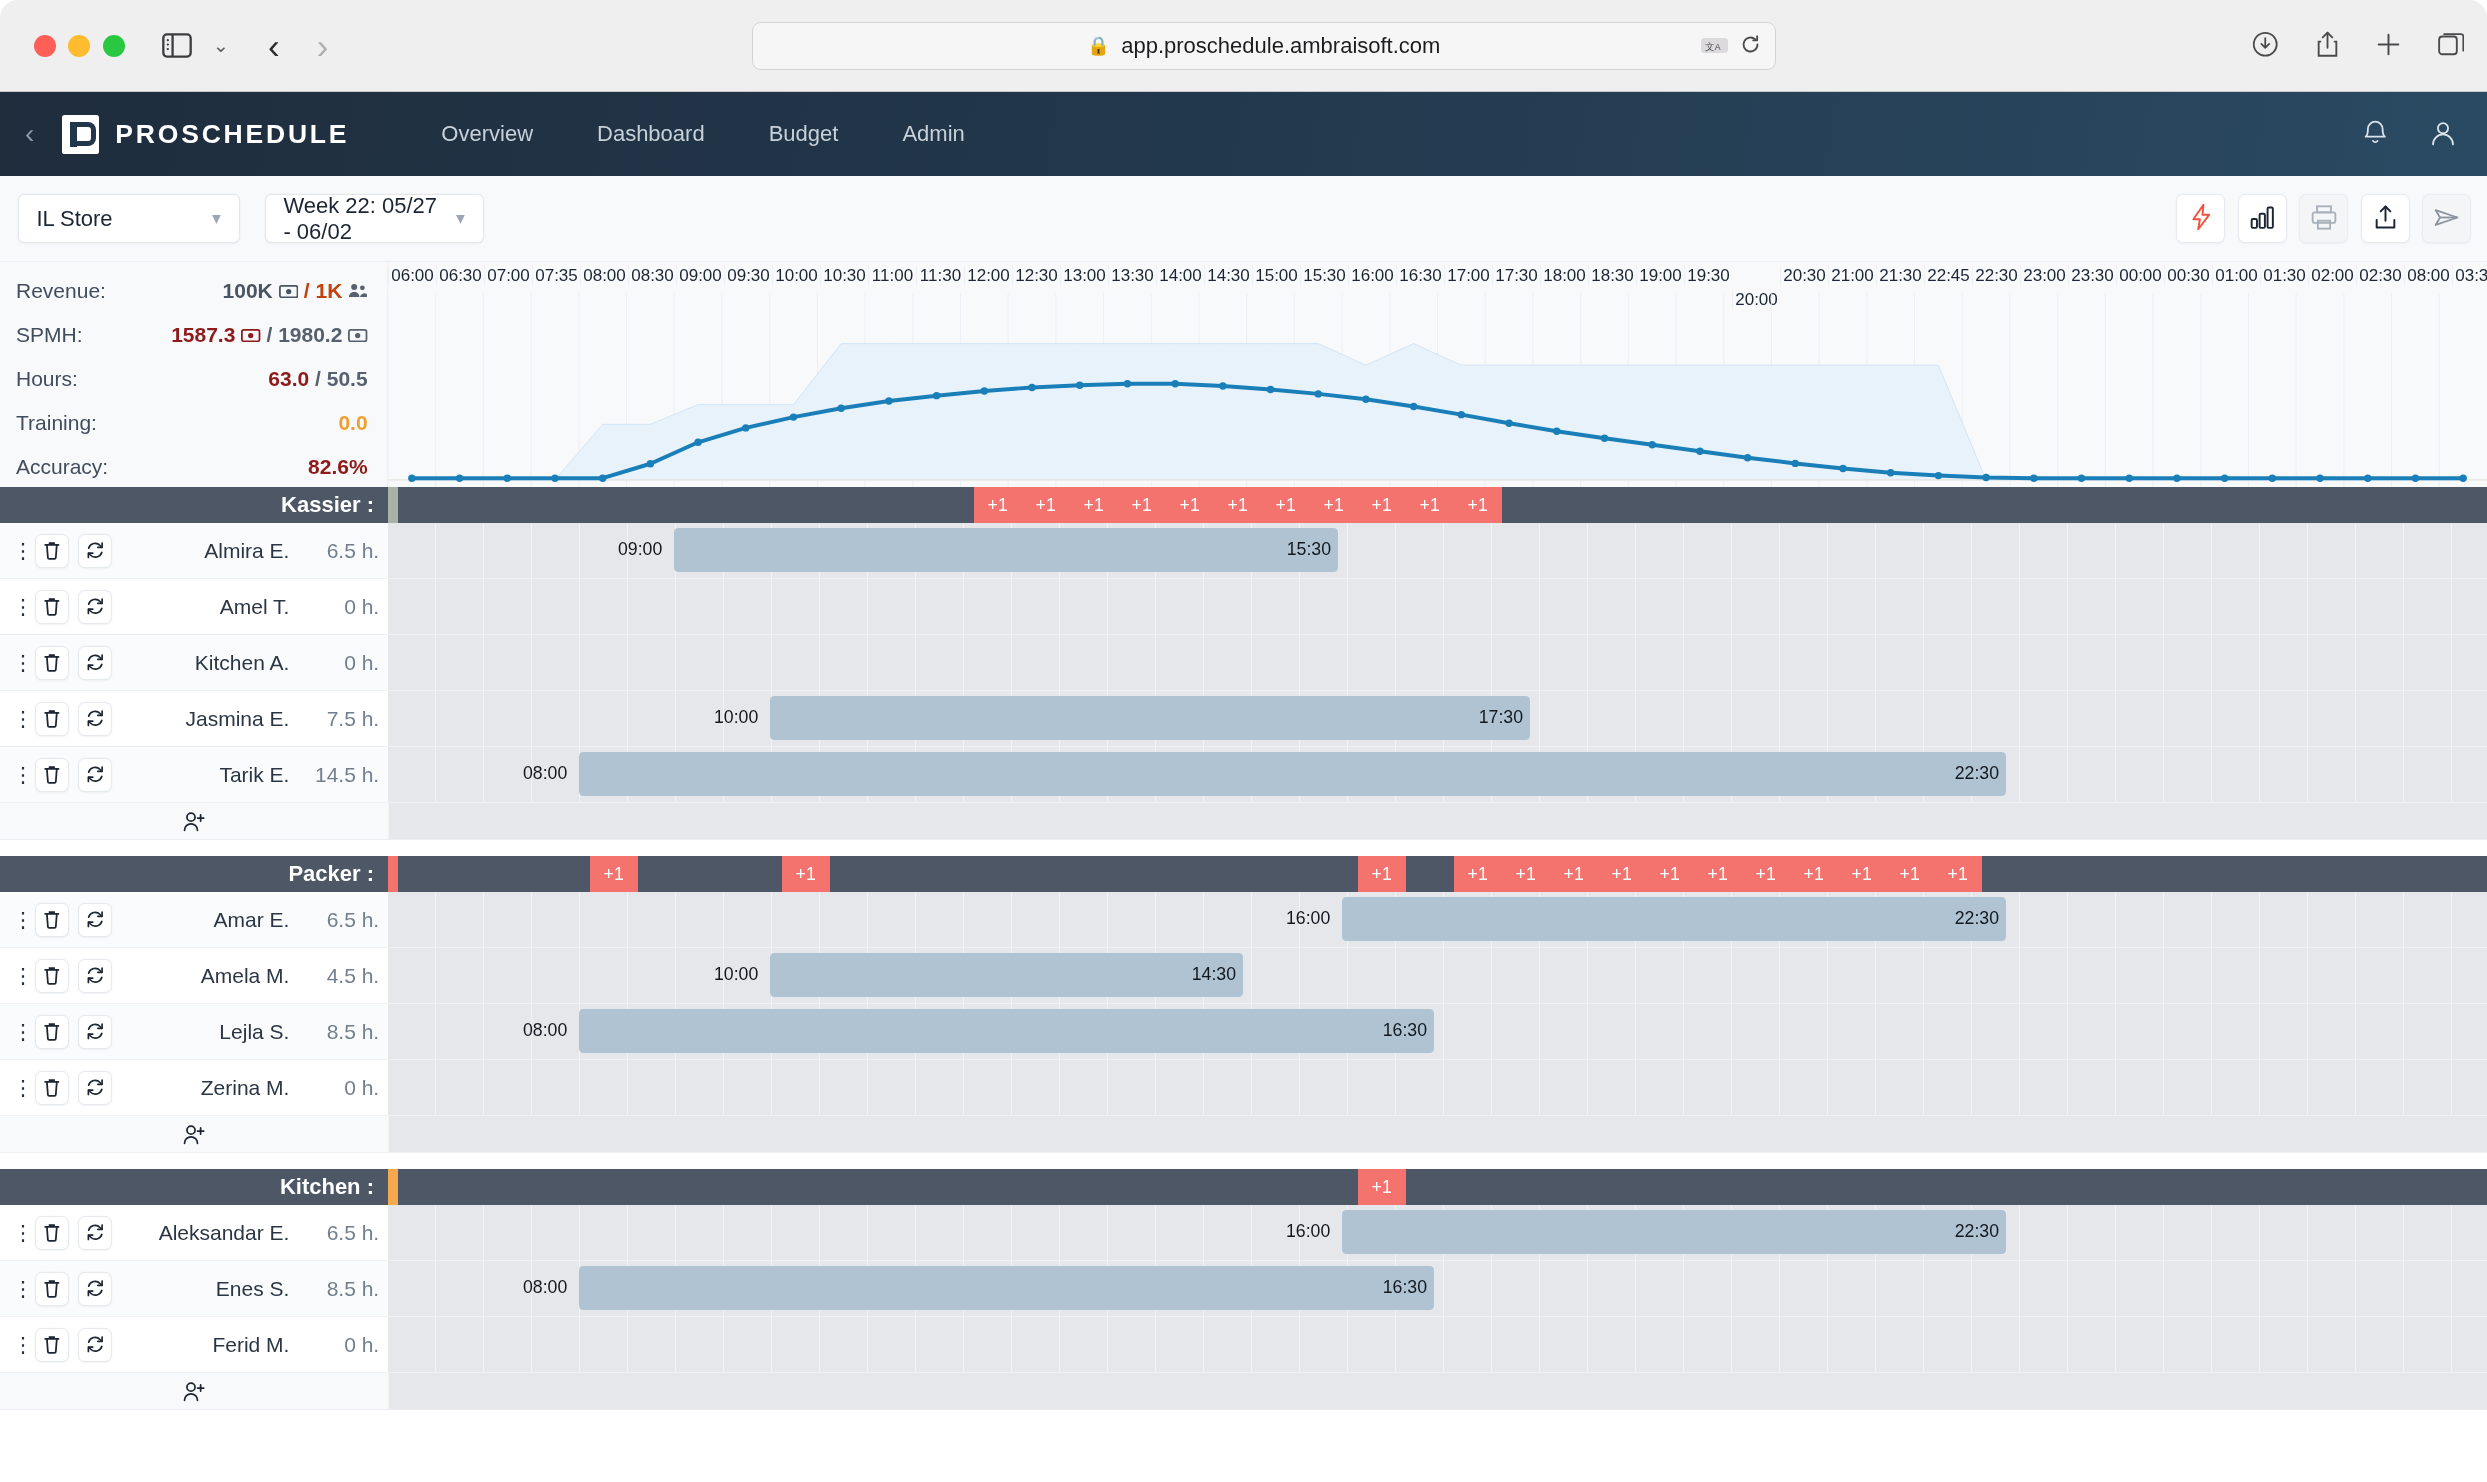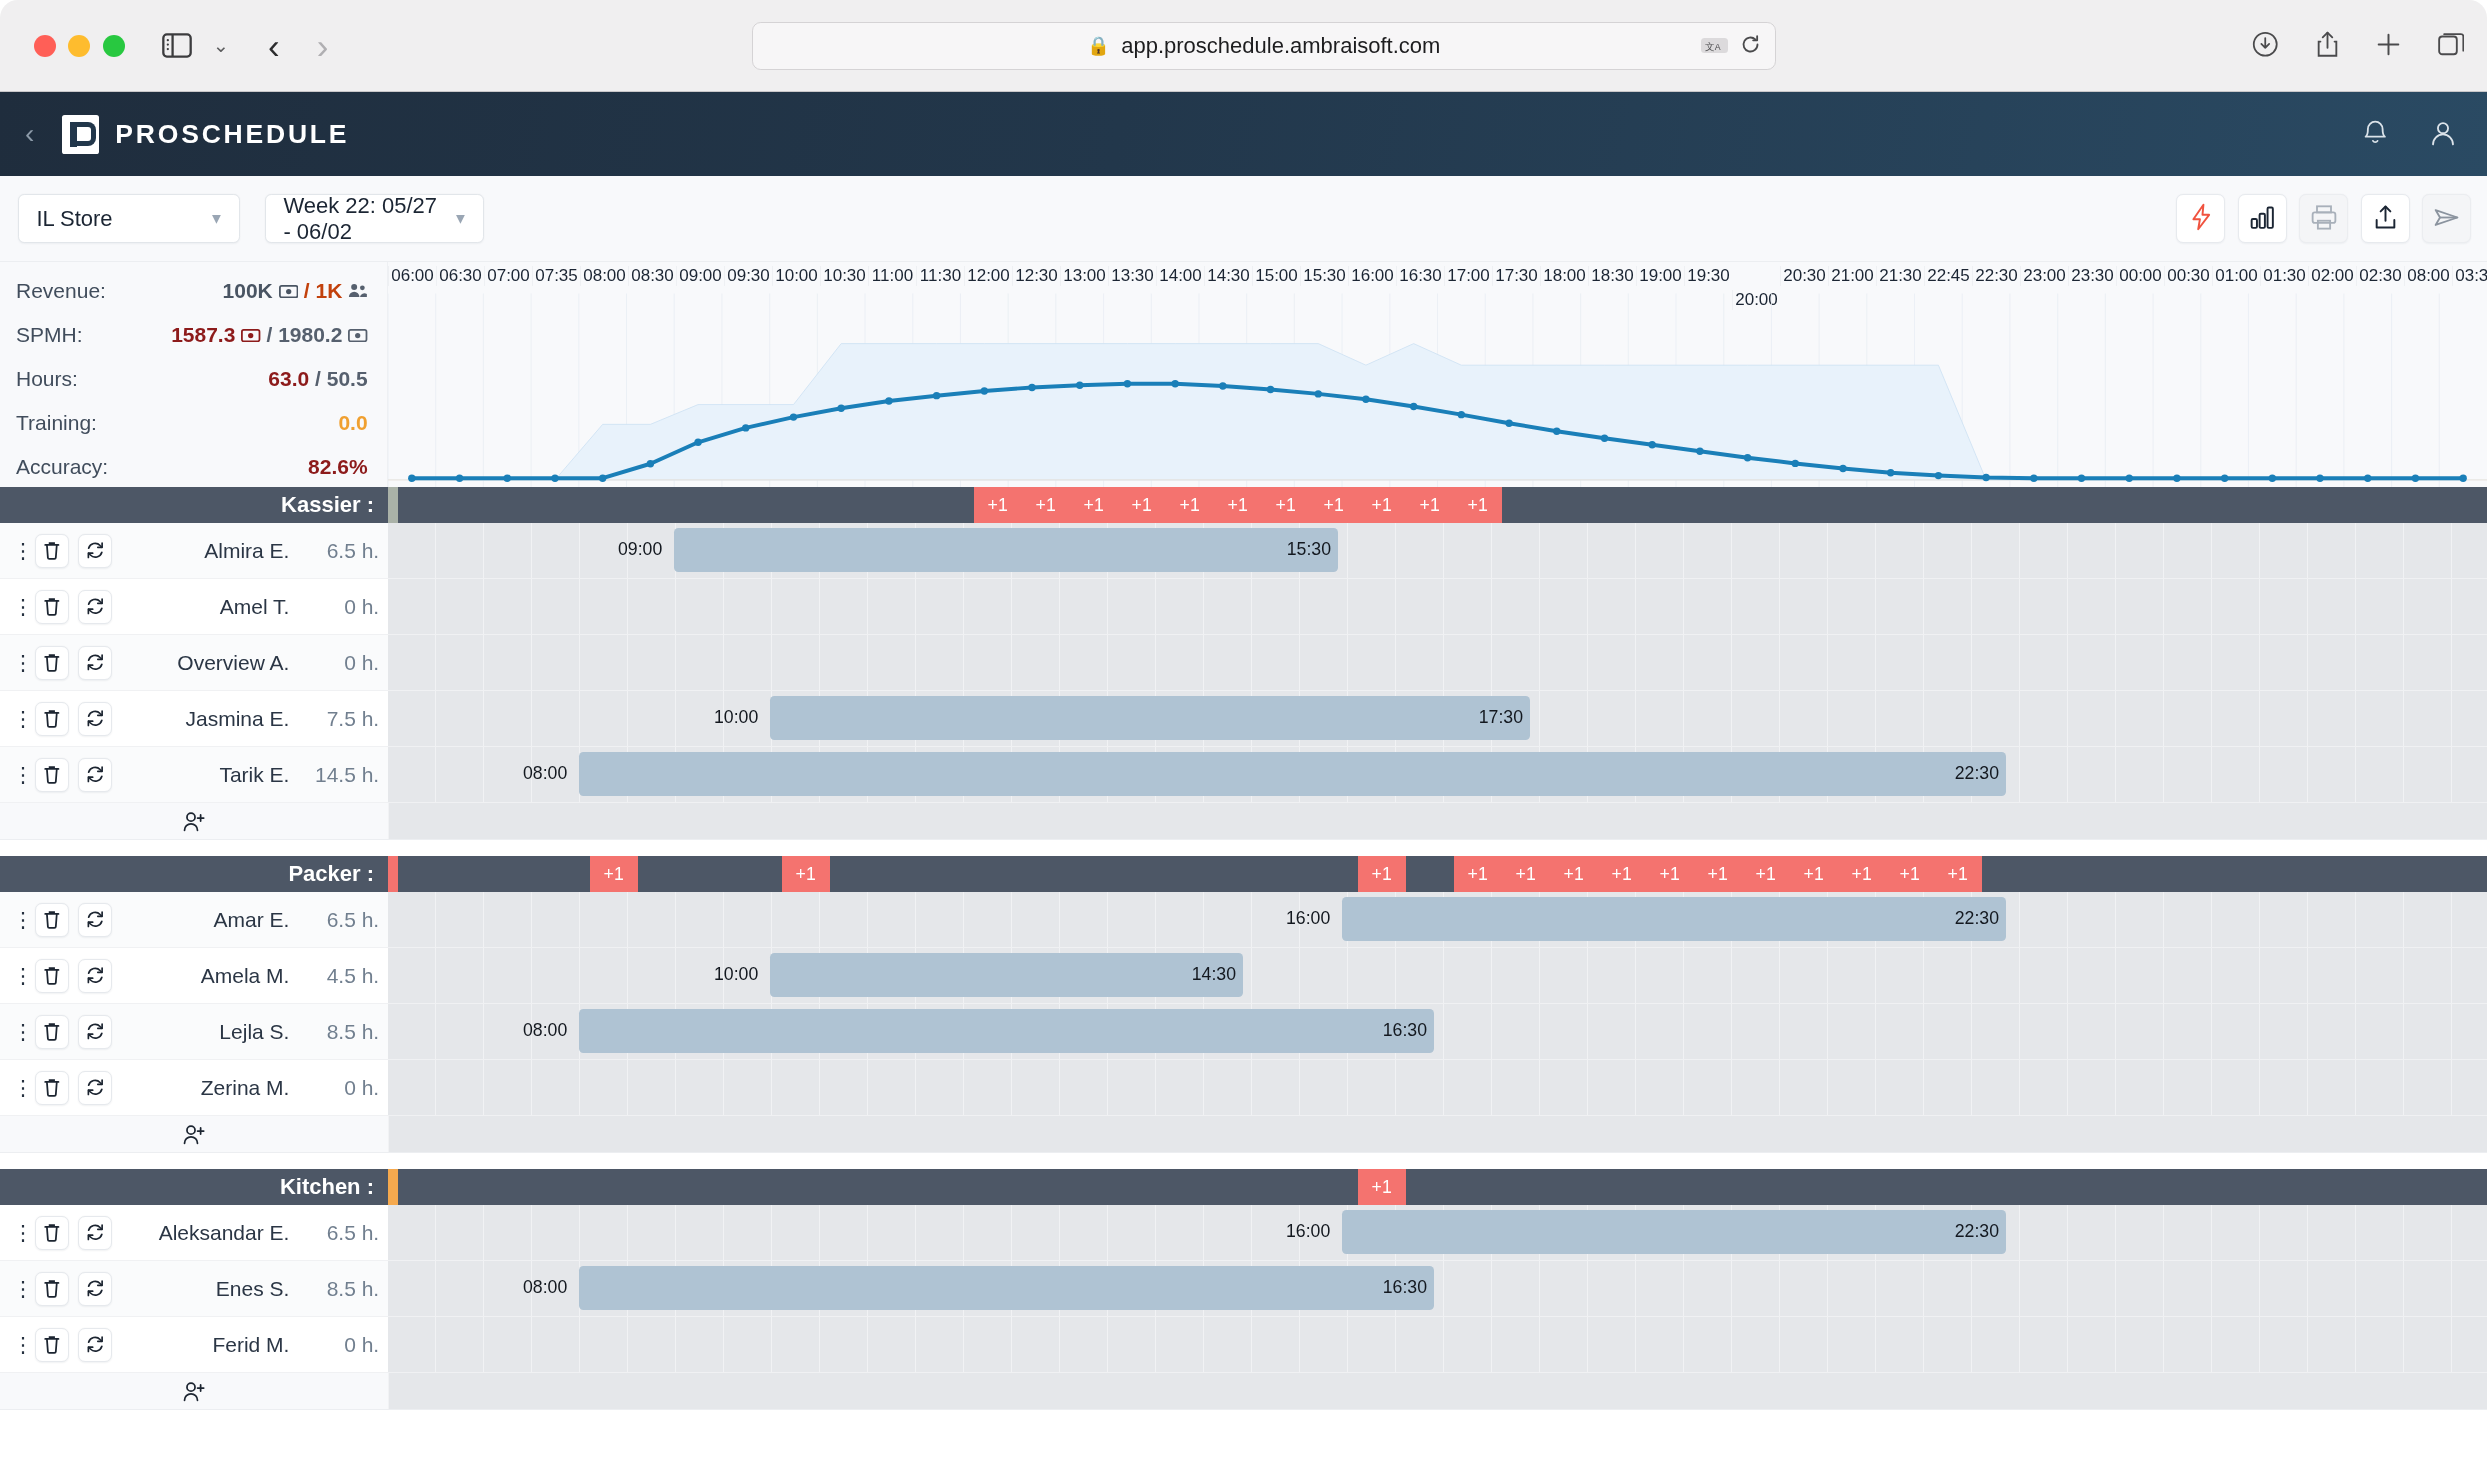--- a/index.html
+++ b/index.html
@@ -278,20 +278,26 @@
     </span>
   </div>
 </div>
 
 <div class="appbar">
   <span class="appbar-back">‹</span>
   <div class="logo-wrap">
     <span class="logo-mark"></span>
     <span class="logo-text">PROSCHEDULE</span>
   </div>
+  <nav class="mainnav">
+    <a href="#">Overview</a>
+    <a href="#">Dashboard</a>
+    <a href="#">Budget</a>
+    <a href="#">Admin</a>
+  </nav>
   <div class="appbar-right">
     <span>
       <svg width="26.5" height="28" viewBox="0 0 30 32">
           <path d="M15 3a8.4 8.4 0 0 0-8.4 8.4c0 7-2.6 8.8-2.6 8.8h22s-2.6-1.8-2.6-8.8A8.4 8.4 0 0 0 15 3z" fill="none" stroke="#dbe3ea" stroke-width="2.1" stroke-linejoin="round"></path>
           <path d="M12.4 25a3 3 0 0 0 5.2 0" fill="none" stroke="#dbe3ea" stroke-width="2.1" stroke-linecap="round"></path>
         </svg>
     </span>
     <span>
       <svg width="28" height="28" viewBox="0 0 32 32">
           <circle cx="16" cy="10.5" r="5.8" fill="none" stroke="#dbe3ea" stroke-width="2.1"></circle>
@@ -730,21 +736,21 @@
           </svg>
         </span>
         <span class="minibtn">
           <svg width="18.5" height="18.5" viewBox="0 0 21 21">
             <path d="M3 8.2a7.7 7.7 0 0 1 13-3.1l2 2" fill="none" stroke="#1c2531" stroke-width="1.9" stroke-linecap="round"></path>
             <path d="M18.3 2.3v4.9h-4.9" fill="none" stroke="#1c2531" stroke-width="1.9" stroke-linecap="round" stroke-linejoin="round"></path>
             <path d="M18 12.8a7.7 7.7 0 0 1-13 3.1l-2-2" fill="none" stroke="#1c2531" stroke-width="1.9" stroke-linecap="round"></path>
             <path d="M2.7 18.7v-4.9h4.9" fill="none" stroke="#1c2531" stroke-width="1.9" stroke-linecap="round" stroke-linejoin="round"></path>
           </svg>
         </span>
-        <span class="empname">Overview A.</span>
+        <span class="empname">Kitchen A.</span>
         <span class="emphours">0 h.</span>
       </div>
       <div class="emptrack">
         <div class="slot" style="width: 48px;"></div>
         <div class="slot" style="width: 48px;"></div>
         <div class="slot" style="width: 48px;"></div>
         <div class="slot" style="width: 48px;"></div>
         <div class="slot" style="width: 48px;"></div>
         <div class="slot" style="width: 48px;"></div>
         <div class="slot" style="width: 48px;"></div>

